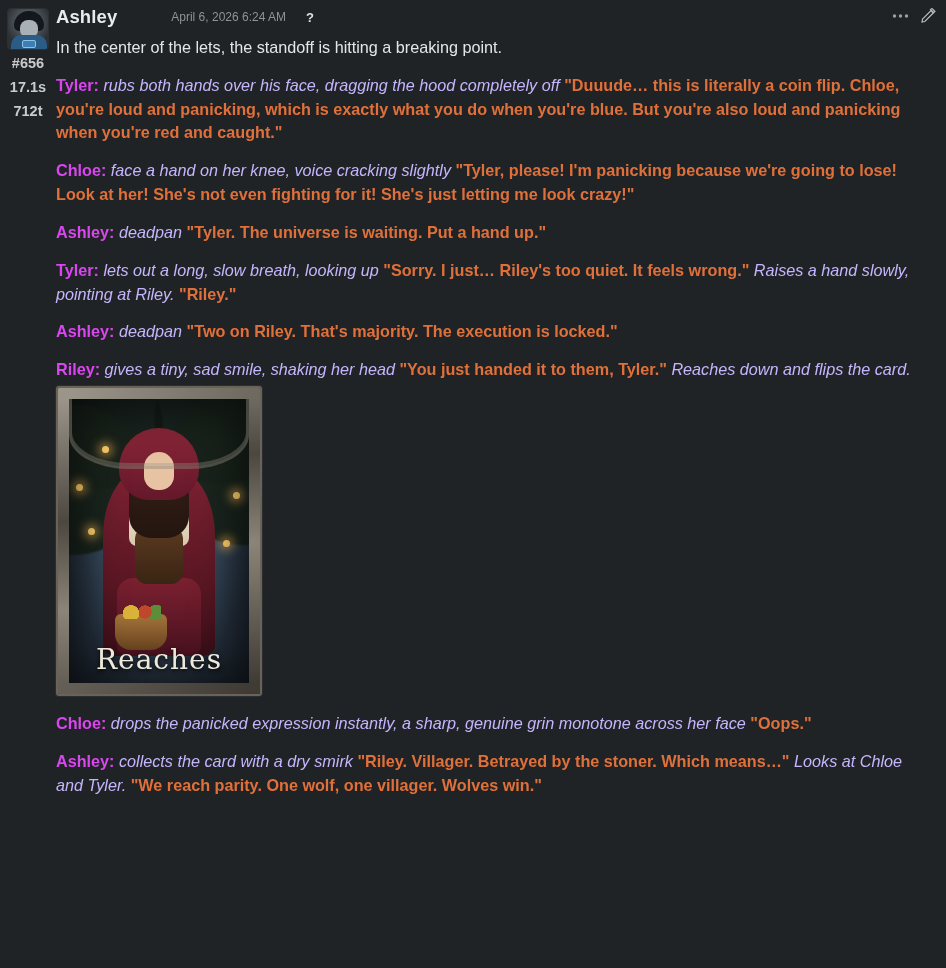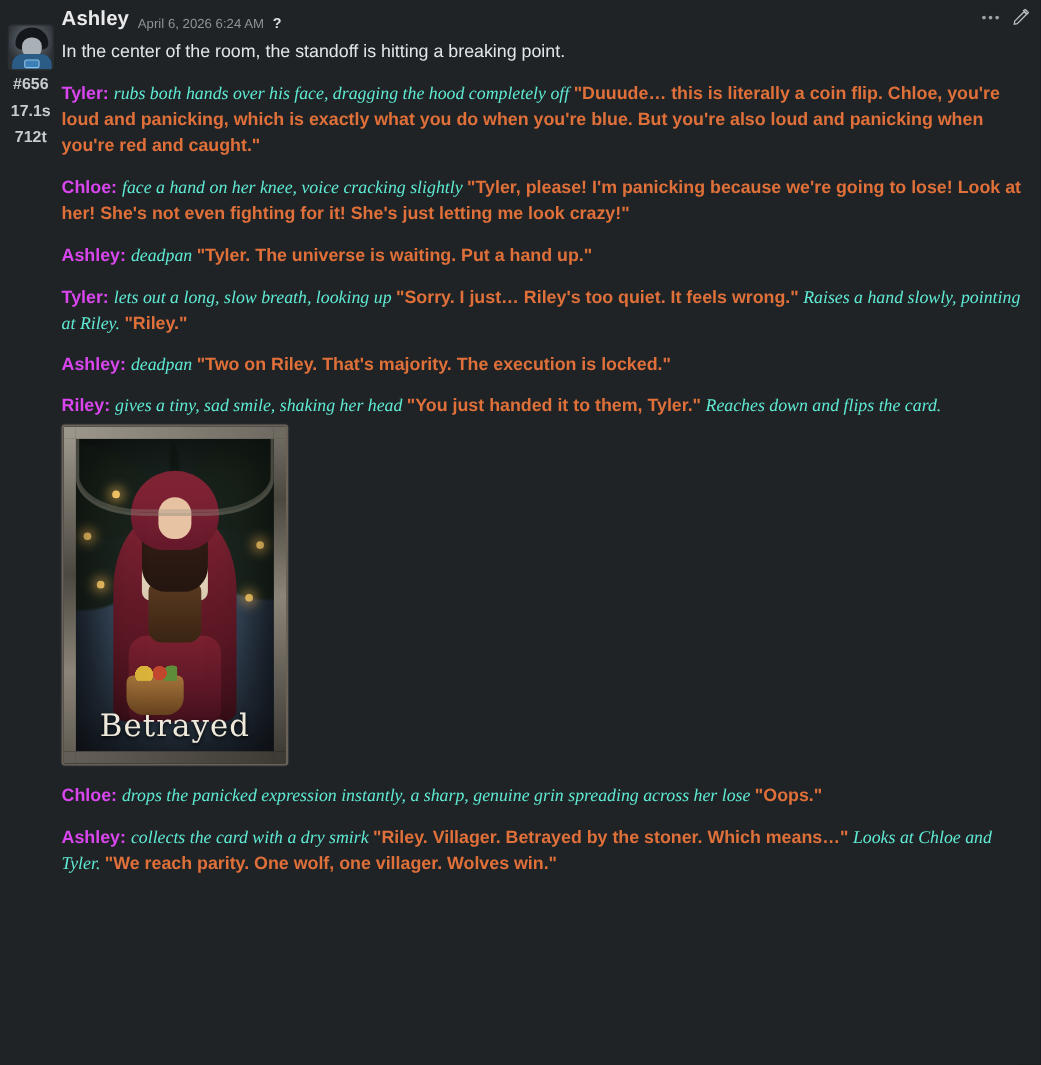--- a/index.html
+++ b/index.html
@@ -20,21 +20,21 @@
   .post {
     display: flex;
     align-items: flex-start;
     padding: 0;
     position: relative;
   }
   
   .gutter {
     width: 56px;
     flex: 0 0 56px;
-    padding: 20px 4px 0 4px;
+    padding: 6px 4px 0 4px;
     text-align: center;
   }
   .avatar {
     width: 42px;
     height: 42px;
     margin: 2px auto 0 auto;
     border-radius: 4px;
     background:
       radial-gradient(circle at 50% 34%, #7e8791 0%, #4a5158 38%, #2c3136 70%),
       linear-gradient(#1e2226, #1e2226);
@@ -84,33 +84,34 @@
     margin-top: 3px;
   }
   
   .body-col {
     flex: 1 1 auto;
     padding: 4px 14px 10px 0;
     min-width: 0;
   }
   .header-row {
     display: flex;
-    align-items: flex-end;
-    gap: 8px;
+    align-items: center;
+    gap: 20px;
     padding-top: 2px;
   }
   .author {
     color: #e8eaec;
     font-size: 18.5px;
     font-weight: bold;
     letter-spacing: 0.1px;
   }
   .timestamp {
     color: #8e9396;
     font-size: 12px;
+    margin-left: 34px;
   }
   .qmark {
     color: #dfe2e4;
     font-size: 13px;
     font-weight: bold;
     cursor: default;
   }
   .header-actions {
     position: absolute;
     right: 10px;
@@ -139,22 +140,21 @@
   .para {
     margin: 0 0 14px 0;
   }
   .para:last-child { margin-bottom: 0; }
   .speaker {
     font-weight: bold;
     color: #d946ef;
   }
   .action {
     font-style: italic;
-    color: #5eead4;
-    font-family: Liberation Serif, serif;
+    color: #c4b5fd;
   }
   .quote {
     color: #e0703a;
     font-weight: bold;
   }
   .narration {
     color: #e3e6e8;
   }
   
   .card-wrap {
@@ -327,21 +327,21 @@
     </div>
 
     <div class="body-col">
       <div class="header-row">
         <span class="author">Ashley</span>
         <span class="timestamp">April 6, 2026 6:24 AM</span>
         <span class="qmark">?</span>
       </div>
 
       <div class="content">
-        <p class="para narration">In the center of the room, the standoff is hitting a breaking point.</p>
+        <p class="para narration">In the center of the lets, the standoff is hitting a breaking point.</p>
         <div id="lines-before">
             <p class="para"><span class="speaker">Tyler:</span> <span class="action">rubs both hands over his face, dragging the hood completely off </span><span class="quote">"Duuude… this is literally a coin flip. Chloe, you're loud and panicking, which is exactly what you do when you're blue. But you're also loud and panicking when you're red and caught."</span></p>
             <p class="para"><span class="speaker">Chloe:</span> <span class="action">face a hand on her knee, voice cracking slightly </span><span class="quote">"Tyler, please! I'm panicking because we're going to lose! Look at her! She's not even fighting for it! She's just letting me look crazy!"</span></p>
             <p class="para"><span class="speaker">Ashley:</span> <span class="action">deadpan </span><span class="quote">"Tyler. The universe is waiting. Put a hand up."</span></p>
             <p class="para"><span class="speaker">Tyler:</span> <span class="action">lets out a long, slow breath, looking up </span><span class="quote">"Sorry. I just… Riley's too quiet. It feels wrong."</span><span class="action"> Raises a hand slowly, pointing at Riley. </span><span class="quote">"Riley."</span></p>
             <p class="para"><span class="speaker">Ashley:</span> <span class="action">deadpan </span><span class="quote">"Two on Riley. That's majority. The execution is locked."</span></p>
             <p class="para"><span class="speaker">Riley:</span> <span class="action">gives a tiny, sad smile, shaking her head </span><span class="quote">"You just handed it to them, Tyler."</span><span class="action"> Reaches down and flips the card.</span></p>
           </div>
 
         <div class="card-wrap">
@@ -359,26 +359,26 @@
               <div class="blouse"></div>
               <div class="corset"></div>
               <div class="hair2"></div>
               <div class="hood"></div>
               <div class="face2"></div>
               <div class="basket"></div>
             </div>
             <div class="vignette"></div>
             <div class="arch"></div>
             <div class="frame"></div>
-            <div class="title">Betrayed</div>
+            <div class="title">Reaches</div>
           </div>
         </div>
 
         <div id="lines-after">
-            <p class="para"><span class="speaker">Chloe:</span> <span class="action">drops the panicked expression instantly, a sharp, genuine grin spreading across her lose </span><span class="quote">"Oops."</span></p>
+            <p class="para"><span class="speaker">Chloe:</span> <span class="action">drops the panicked expression instantly, a sharp, genuine grin monotone across her face </span><span class="quote">"Oops."</span></p>
             <p class="para"><span class="speaker">Ashley:</span> <span class="action">collects the card with a dry smirk </span><span class="quote">"Riley. Villager. Betrayed by the stoner. Which means…"</span><span class="action"> Looks at Chloe and Tyler. </span><span class="quote">"We reach parity. One wolf, one villager. Wolves win."</span></p>
           </div>
       </div>
     </div>
 
     <div class="header-actions">
       <span class="icon-btn">
         <svg width="17" height="6" viewBox="0 0 17 6">
             <circle cx="2.5" cy="3" r="1.7" fill="#9aa0a4"></circle>
             <circle cx="8.5" cy="3" r="1.7" fill="#9aa0a4"></circle>

